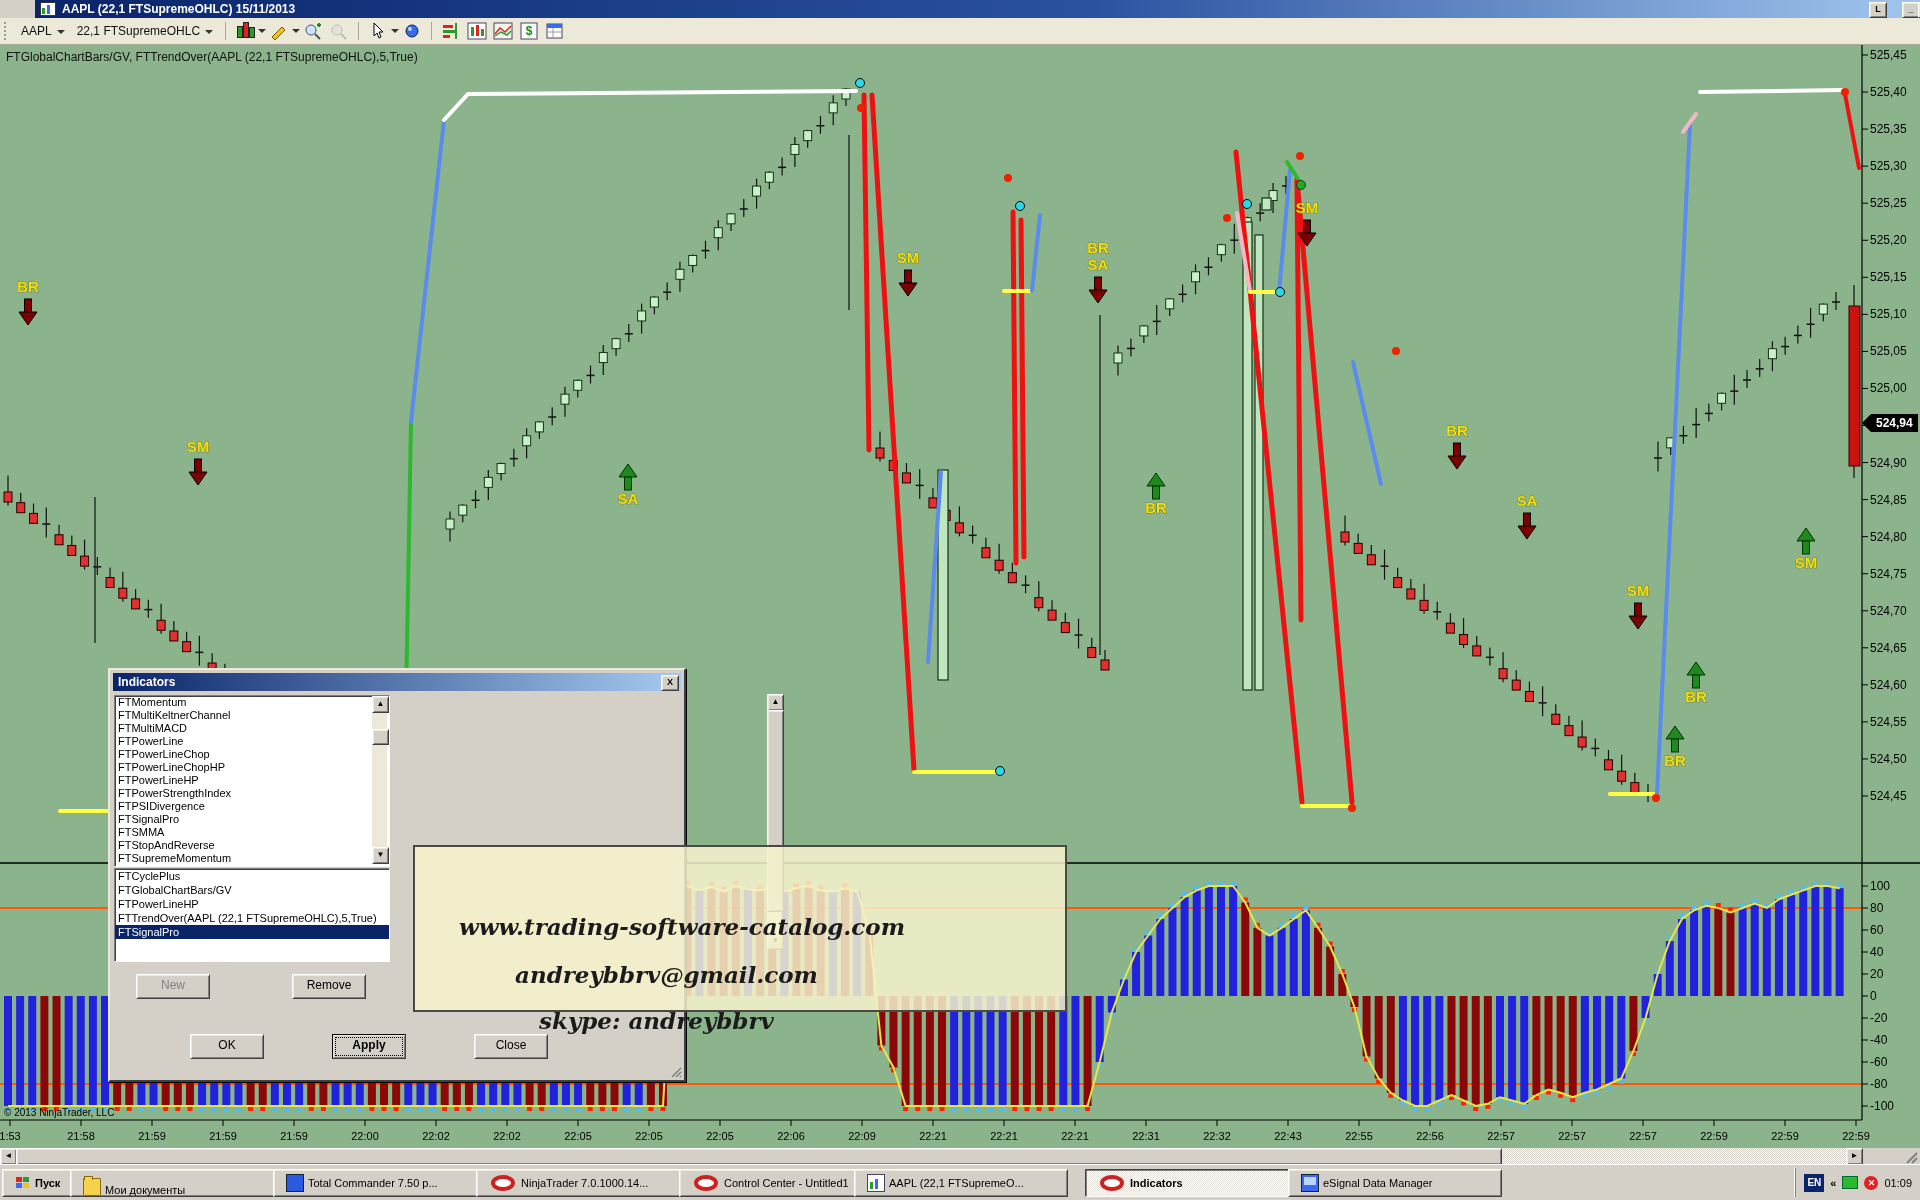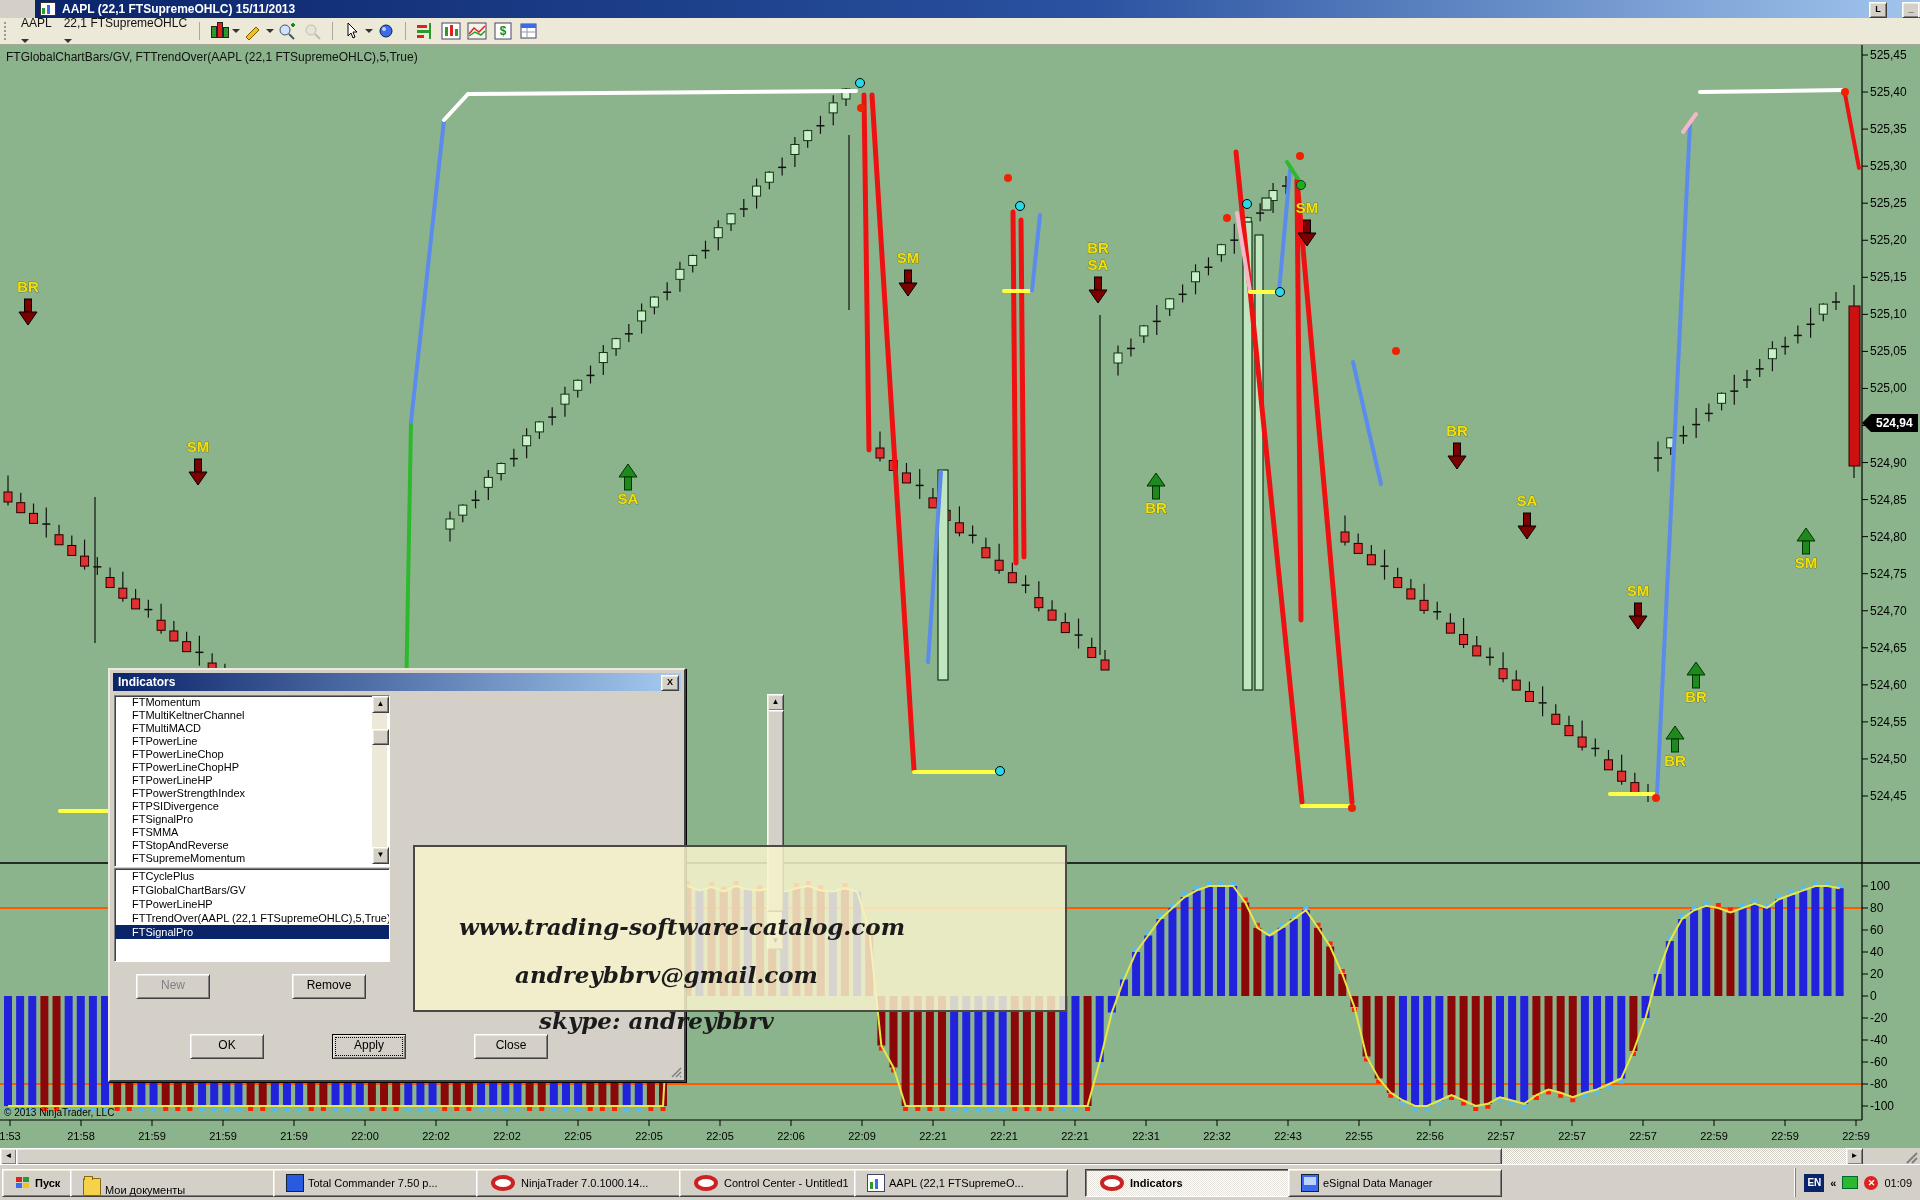--- a/index.html
+++ b/index.html
@@ -17,34 +17,34 @@
     color:#fff;font-weight:bold;font-size:12px;display:flex;align-items:center;margin-left:35px;}
   #titlebar .ticon{width:14px;height:12px;margin:0 6px 0 5px;background:#fff;border:1px solid #333;position:relative;}
   #titlebar .ticon:before{content:"";position:absolute;left:1px;bottom:1px;width:3px;height:6px;background:#2a9a2a;}
   #titlebar .ticon:after{content:"";position:absolute;left:6px;bottom:1px;width:3px;height:9px;background:#3a6aee;}
   .cap-btn{width:16px;height:14px;font-size:9px;font-weight:bold;color:#000;text-align:center;line-height:13px;}
   
   #toolbar{position:absolute;left:0;top:18px;width:1920px;height:26px;background:#ece9d8;
     border-bottom:1px solid #aca899;display:flex;align-items:center;font-size:12px;color:#111;}
   .grip{width:5px;height:18px;margin:0 4px;border-left:2px dotted #999;}
   .tsep{width:1px;height:18px;background:#aca899;margin:0 6px;}
-  .tb-dd{display:flex;align-items:flex-start;gap:5px;padding:2px 6px;flex-direction:column;}
+  .tb-dd{display:flex;align-items:flex-end;gap:5px;padding:2px 6px;}
   .dda{width:0;height:0;border:4px solid transparent;border-top-color:#333;margin-top:4px;}
   .ticonbox{width:20px;height:18px;margin:0 3px;position:relative;}
   .candle{position:absolute;bottom:2px;width:4px;border:1px solid #222;}
   
   #dialog{position:absolute;left:108px;top:668px;width:574px;height:410px;background:#d4d0c8;
     border:2px solid;border-color:#ece9d8 #404040 #404040 #ece9d8;box-shadow:1px 1px 0 #000;z-index:30;font-size:11px;}
   #dlg-title{position:absolute;left:3px;top:3px;right:3px;height:18px;
     background:linear-gradient(90deg,#0a246a,#a6caf0);color:#fff;font-weight:bold;font-size:12px;
     display:flex;align-items:center;padding-left:5px;}
   #dlg-close{position:absolute;right:2px;top:2px;}
   .list{position:absolute;background:#fff;border:1px solid;border-color:#808080 #fff #fff #808080;
     box-shadow:inset 1px 1px 0 #404040;overflow:hidden;}
-  .li{height:13px;line-height:13px;padding-left:17px;white-space:nowrap;color:#000;}
+  .li{height:13px;line-height:13px;padding-left:3px;white-space:nowrap;color:#000;}
   .li.sel{background:#0a246a;color:#fff;}
   .sb{position:absolute;background:#ece9d8;}
   .sb .ar{position:absolute;left:0;width:15px;height:15px;font-size:8px;text-align:center;line-height:14px;color:#000;}
   .sb .th{position:absolute;left:0;width:15px;}
   .dlg-btn{position:absolute;height:23px;width:72px;text-align:center;line-height:21px;font-size:12px;color:#000;}
   
   #watermark{position:absolute;left:413px;top:845px;width:650px;height:163px;
     background:rgba(247,243,205,0.85);border:2px solid #4a4a42;z-index:40;
     font-family:"DejaVu Serif",serif;font-weight:bold;font-style:italic;color:#1b1b1b;}
   #watermark div{position:absolute;font-size:23px;white-space:nowrap;margin-top:44px;}
@@ -1021,21 +1021,21 @@
     <span class="dlg-btn raised" style="left:26px;top:304px;color:#808080;">New</span>
     <span class="dlg-btn raised" style="left:182px;top:304px;">Remove</span>
 
     <div class="sb" style="left:657px;top:24px;width:15px;height:256px;">
       <span class="ar raised" style="top:0;">▲</span>
       <span class="th raised" style="top:16px;height:200px;"></span>
       <span class="ar raised" style="bottom:0;">▼</span>
     </div>
 
     <span class="dlg-btn raised" style="left:80px;top:364px;">OK</span>
-    <span class="dlg-btn raised" style="left:222px;top:364px;outline:1px dotted #000;outline-offset:-4px;border-color:#000 #404040 #404040 #000;">Apply</span>
+    <span class="dlg-btn raised" style="left:222px;top:364px;outline:1px dotted #000;outline-offset:-4px;border-color:#000 #404040 #404040 #000;font-weight:bold;">Apply</span>
     <span class="dlg-btn raised" style="left:364px;top:364px;">Close</span>
     <svg class="abs" style="right:2px;bottom:2px;" width="12" height="12">
       <path d="M11 2 L2 11 M11 6 L6 11 M11 10 L10 11" stroke="#808080" stroke-width="1.5"></path>
     </svg>
   </div>
 
   <div id="watermark">
     <div style="left:44px;top:22px;">www.trading-software-catalog.com</div>
     <div style="left:100px;top:70px;">andreybbrv@gmail.com</div>
     <div style="left:124px;top:116px;">skype: andreybbrv</div>

